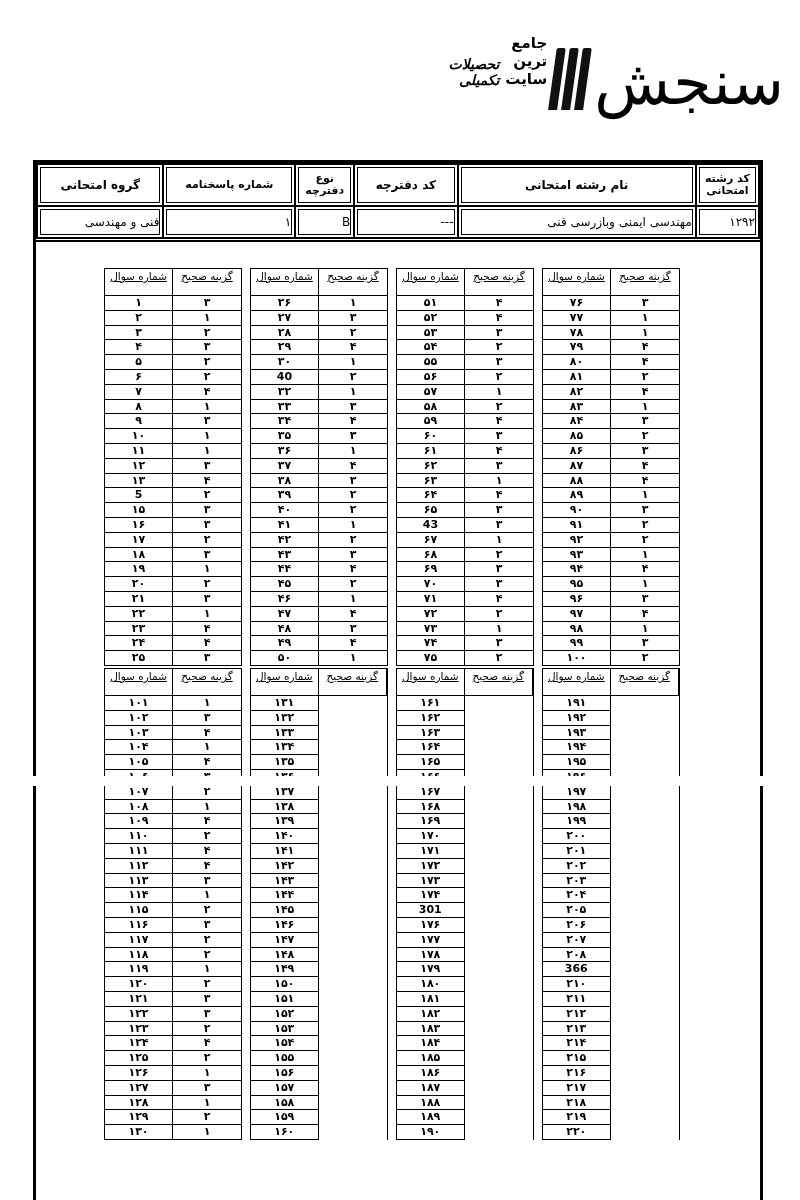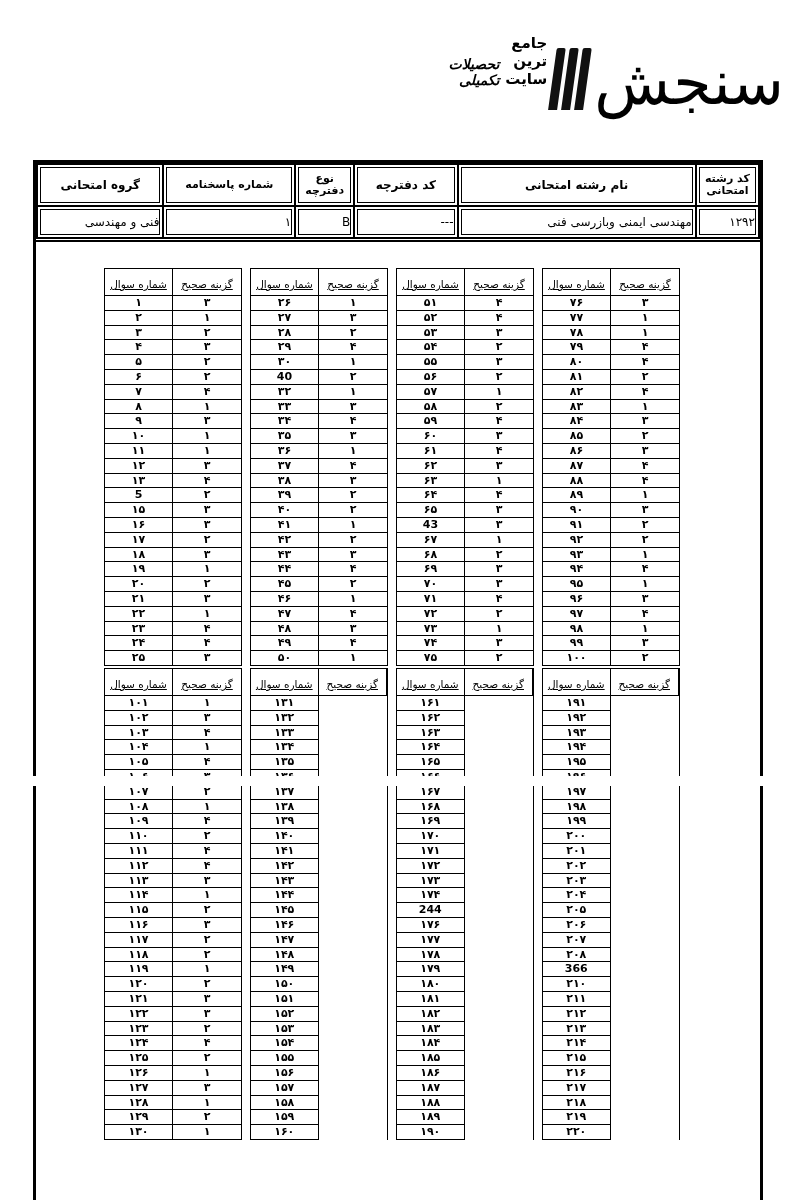--- a/index.html
+++ b/index.html
@@ -37,21 +37,21 @@
 
   .grid { position: absolute; left: 104px; display: flex; gap: 0; }
   .group { display: flex; flex-direction: column; width: 138px; margin-right: 8px; }
   .group:nth-child(2) { margin-left: 0; }
   .row { display: flex; height: 14.8px; }
   .cell {
     width: 69px; border: 1.5px solid #000; border-top: none; text-align: center;
     font-size: 11px; line-height: 13px; font-weight: bold; direction: rtl; overflow: hidden;
   }
   .row.head { height: 28px; }
-  .row.head .cell { border-top: 1.5px solid #000; font-size: 10.5px; line-height: 12px; font-weight: normal; text-decoration: underline; padding-top: 9px; }
+  .row.head .cell { border-top: 1.5px solid #000; font-size: 10.5px; line-height: 12px; font-weight: normal; text-decoration: underline; padding-top: 1px; }
   .cell.ans { border-left: none; }
   .group.empty-ans .cell.ans { border: none; }
   .group.empty-ans .row.head .cell.ans { border: 1.5px solid #000; border-left: none; }
   .group.empty-ans { border-right: 1.5px solid #000; }
   .gap-line { position: absolute; left: 33px; width: 733px; height: 10px; background: #fff; }
 </style>
 </head>
 <body>
 
 <div class="logo">
@@ -823,21 +823,21 @@
       </div>
       <div class="row">
         <div class="cell q">۱۷۳</div>
         <div class="cell ans"></div>
       </div>
       <div class="row">
         <div class="cell q">۱۷۴</div>
         <div class="cell ans"></div>
       </div>
       <div class="row">
-        <div class="cell q">244</div>
+        <div class="cell q">301</div>
         <div class="cell ans"></div>
       </div>
       <div class="row">
         <div class="cell q">۱۷۶</div>
         <div class="cell ans"></div>
       </div>
       <div class="row">
         <div class="cell q">۱۷۷</div>
         <div class="cell ans"></div>
       </div>

